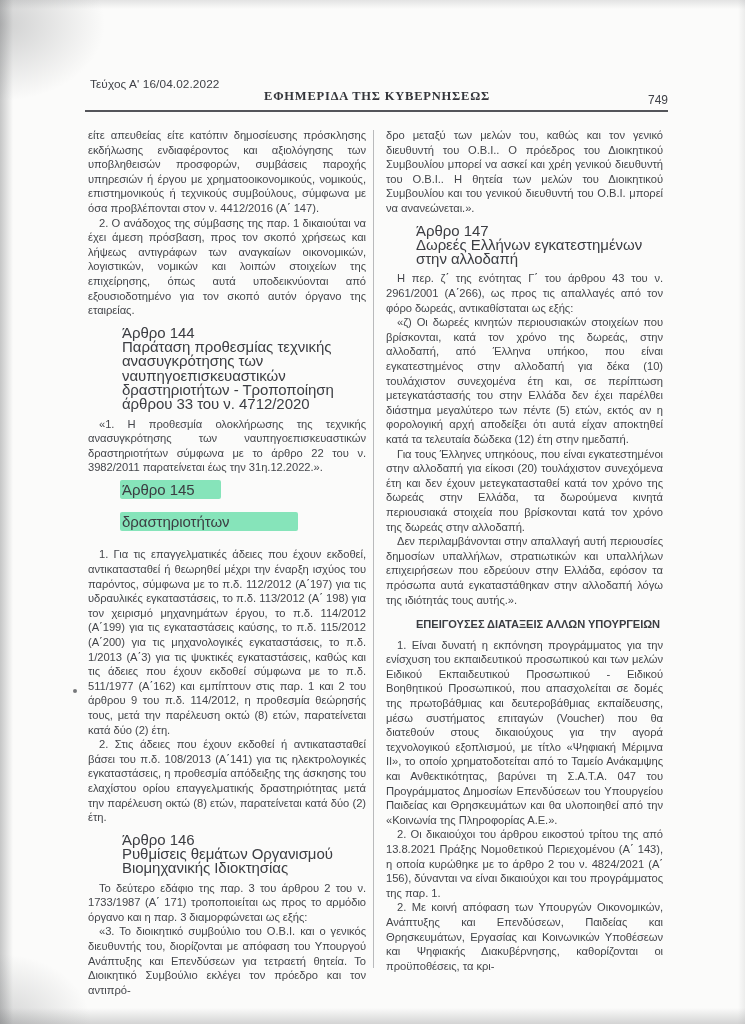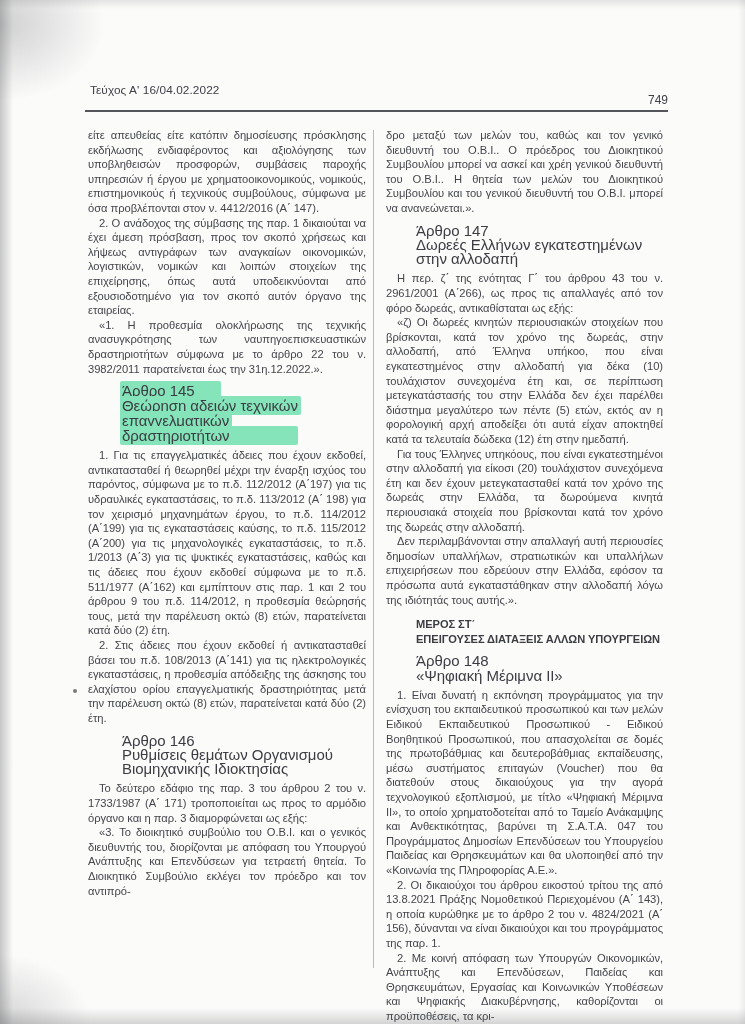--- a/index.html
+++ b/index.html
@@ -22,21 +22,21 @@
   .shadow-right  { position:absolute; right:0; top:0; bottom:0; width:7px;
                    background: linear-gradient(270deg, rgba(130,132,134,0.12), rgba(130,132,134,0)); }
   .corner-tl { position:absolute; left:0; top:0; width:160px; height:120px;
                background: radial-gradient(ellipse 150px 110px at 0% 20%, rgba(105,107,110,0.30), rgba(105,107,110,0) 70%); }
   .corner-bl { position:absolute; left:0; bottom:0; width:140px; height:110px;
                background: radial-gradient(ellipse 130px 100px at 0% 100%, rgba(105,107,110,0.28), rgba(105,107,110,0) 70%); }
   .speck { position:absolute; left:73px; top:689px; width:4px; height:4px; border-radius:50%; background:#55575a; opacity:0.8; }
 
   
   .hdr { position:absolute; top:84px; left:88px; width:578px; height:24px; }
-  .issue { position:absolute; left:2px; bottom:11px; font-size:11.8px; color:#3f4147; letter-spacing:0.1px; }
+  .issue { position:absolute; left:2px; bottom:17px; font-size:11.8px; color:#3f4147; letter-spacing:0.1px; }
   .gz-title { position:absolute; left:50%; transform:translateX(-50%); bottom:4px;
               font-family:"Liberation Serif", serif; font-weight:bold; font-size:12.5px;
               letter-spacing:0.8px; color:#33353a; white-space:nowrap; }
   .page-num { position:absolute; right:-2px; bottom:1px; font-size:12px; color:#3f4147; }
   .hdr-rule { position:absolute; top:110px; left:85px; width:583px; height:2px; background:#54555a; }
 
   
   .col { position:absolute; top:128px; width:278px; font-size:11.2px; line-height:14.6px; letter-spacing:-0.05px; }
   .col-left  { left:88px; }
   .col-right { left:386px; width:277px; }
@@ -48,50 +48,54 @@
   .art { margin:8px 0 5px 34px; font-weight:normal; font-size:15px; line-height:14.3px; color:#3b3d42; text-align:left; }
   .col-right .art { margin-left:30px; }
   .art .num { white-space:nowrap; }
   .part { margin:10px 0 6px 30px; font-weight:bold; font-size:11.1px; line-height:14.6px; color:#3b3d42; }
   .part div { white-space:nowrap; }
 
   .hl { background: var(--hl, #86e4ba); border-radius:2px; padding:1px 3px 1px 2px; margin-left:-2px;
         box-decoration-break: clone; }
   .hl.ext-sm { padding-right:26px; }
   .hl.ext-lg { padding-right:68px; }
-  .art-hl div { margin-bottom:1px; }
+  .art-hl div { margin-bottom:18px; }
 </style>
 </head>
 <body>
 
 <div class="page">
 
   <div class="shadow-left"></div>
   <div class="shadow-top"></div>
   <div class="shadow-bottom"></div>
   <div class="shadow-right"></div>
   <div class="corner-tl"></div>
   <div class="corner-bl"></div>
   <div class="speck"></div>
 
   <header class="hdr">
     <span class="issue">Τεύχος Α' 16/04.02.2022</span>
+    <span class="gz-title">ΕΦΗΜΕΡΙΔΑ ΤΗΣ ΚΥΒΕΡΝΗΣΕΩΣ</span>
     <span class="page-num">749</span>
   </header>
   <div class="hdr-rule"></div>
 
   <div class="col col-left">
     <p>είτε απευθείας είτε κατόπιν δημοσίευσης πρόσκλησης εκδήλωσης ενδιαφέροντος και αξιολόγησης των υποβληθεισών προσφορών, συμβάσεις παροχής υπηρεσιών ή έργου με χρηματοοικονομικούς, νομικούς, επιστημονικούς ή τεχνικούς συμβούλους, σύμφωνα με όσα προβλέπονται στον ν. 4412/2016 (Α΄ 147).</p>
     <p class="ind">2. Ο ανάδοχος της σύμβασης της παρ. 1 δικαιούται να έχει άμεση πρόσβαση, προς τον σκοπό χρήσεως και λήψεως αντιγράφων των αναγκαίων οικονομικών, λογιστικών, νομικών και λοιπών στοιχείων της επιχείρησης, όπως αυτά υποδεικνύονται από εξουσιοδοτημένο για τον σκοπό αυτόν όργανο της εταιρείας.</p>
 
+    <div class="art">
+      <div class="num">Άρθρο 144</div>
+      <div>Παράταση προθεσμίας τεχνικής ανασυγκρότησης των ναυπηγοεπισκευαστικών δραστηριοτήτων - Τροποποίηση άρθρου 33 του ν. 4712/2020</div>
+    </div>
     <p class="ind">«1. Η προθεσμία ολοκλήρωσης της τεχνικής ανασυγκρότησης των ναυπηγοεπισκευαστικών δραστηριοτήτων σύμφωνα με το άρθρο 22 του ν. 3982/2011 παρατείνεται έως την 31η.12.2022.».</p>
 
     <div class="art art-hl">
       <div class="num"><span class="hl ext-sm">Άρθρο 145</span></div>
-      <div><span class="hl">Θεώρηση αδειών τεχνικών επαγγελματικών</span></div>
       <div><span class="hl ext-lg">δραστηριοτήτων</span></div>
     </div>
     <p class="ind">1. Για τις επαγγελματικές άδειες που έχουν εκδοθεί, αντικατασταθεί ή θεωρηθεί μέχρι την έναρξη ισχύος του παρόντος, σύμφωνα με το π.δ. 112/2012 (Α΄197) για τις υδραυλικές εγκαταστάσεις, το π.δ. 113/2012 (Α΄ 198) για τον χειρισμό μηχανημάτων έργου, το π.δ. 114/2012 (Α΄199) για τις εγκαταστάσεις καύσης, το π.δ. 115/2012 (Α΄200) για τις μηχανολογικές εγκαταστάσεις, το π.δ. 1/2013 (Α΄3) για τις ψυκτικές εγκαταστάσεις, καθώς και τις άδειες που έχουν εκδοθεί σύμφωνα με το π.δ. 511/1977 (Α΄162) και εμπίπτουν στις παρ. 1 και 2 του άρθρου 9 του π.δ. 114/2012, η προθεσμία θεώρησής τους, μετά την παρέλευση οκτώ (8) ετών, παρατείνεται κατά δύο (2) έτη.</p>
     <p class="ind">2. Στις άδειες που έχουν εκδοθεί ή αντικατασταθεί βάσει του π.δ. 108/2013 (Α΄141) για τις ηλεκτρολογικές εγκαταστάσεις, η προθεσμία απόδειξης της άσκησης του ελαχίστου ορίου επαγγελματικής δραστηριότητας μετά την παρέλευση οκτώ (8) ετών, παρατείνεται κατά δύο (2) έτη.</p>
 
     <div class="art">
       <div class="num">Άρθρο 146</div>
       <div>Ρυθμίσεις θεμάτων Οργανισμού Βιομηχανικής Ιδιοκτησίας</div>
     </div>
     <p class="ind">Το δεύτερο εδάφιο της παρ. 3 του άρθρου 2 του ν. 1733/1987 (Α΄ 171) τροποποιείται ως προς το αρμόδιο όργανο και η παρ. 3 διαμορφώνεται ως εξής:</p>
@@ -106,26 +110,21 @@
     <div class="art">
       <div class="num">Άρθρο 147</div>
       <div>Δωρεές Ελλήνων εγκατεστημένων στην αλλοδαπή</div>
     </div>
     <p class="ind">Η περ. ζ΄ της ενότητας Γ΄ του άρθρου 43 του ν. 2961/2001 (Α΄266), ως προς τις απαλλαγές από τον φόρο δωρεάς, αντικαθίσταται ως εξής:</p>
     <p class="ind">«ζ) Οι δωρεές κινητών περιουσιακών στοιχείων που βρίσκονται, κατά τον χρόνο της δωρεάς, στην αλλοδαπή, από Έλληνα υπήκοο, που είναι εγκατεστημένος στην αλλοδαπή για δέκα (10) τουλάχιστον συνεχομένα έτη και, σε περίπτωση μετεγκατάστασής του στην Ελλάδα δεν έχει παρέλθει διάστημα μεγαλύτερο των πέντε (5) ετών, εκτός αν η φορολογική αρχή αποδείξει ότι αυτά είχαν αποκτηθεί κατά τα τελευταία δώδεκα (12) έτη στην ημεδαπή.</p>
     <p class="ind">Για τους Έλληνες υπηκόους, που είναι εγκατεστημένοι στην αλλοδαπή για είκοσι (20) τουλάχιστον συνεχόμενα έτη και δεν έχουν μετεγκατασταθεί κατά τον χρόνο της δωρεάς στην Ελλάδα, τα δωρούμενα κινητά περιουσιακά στοιχεία που βρίσκονται κατά τον χρόνο της δωρεάς στην αλλοδαπή.</p>
     <p class="ind">Δεν περιλαμβάνονται στην απαλλαγή αυτή περιουσίες δημοσίων υπαλλήλων, στρατιωτικών και υπαλλήλων επιχειρήσεων που εδρεύουν στην Ελλάδα, εφόσον τα πρόσωπα αυτά εγκαταστάθηκαν στην αλλοδαπή λόγω της ιδιότητάς τους αυτής.».</p>
 
     <div class="part">
-      <div>ΜΕΡΟΣ ΣΤ΄</div>
       <div>ΕΠΕΙΓΟΥΣΕΣ ΔΙΑΤΑΞΕΙΣ ΑΛΛΩΝ ΥΠΟΥΡΓΕΙΩΝ</div>
     </div>
 
-    <div class="art">
-      <div class="num">Άρθρο 148</div>
-      <div>«Ψηφιακή Μέριμνα ΙΙ»</div>
-    </div>
     <p class="ind">1. Είναι δυνατή η εκπόνηση προγράμματος για την ενίσχυση του εκπαιδευτικού προσωπικού και των μελών Ειδικού Εκπαιδευτικού Προσωπικού - Ειδικού Βοηθητικού Προσωπικού, που απασχολείται σε δομές της πρωτοβάθμιας και δευτεροβάθμιας εκπαίδευσης, μέσω συστήματος επιταγών (Voucher) που θα διατεθούν στους δικαιούχους για την αγορά τεχνολογικού εξοπλισμού, με τίτλο «Ψηφιακή Μέριμνα ΙΙ», το οποίο χρηματοδοτείται από το Ταμείο Ανάκαμψης και Ανθεκτικότητας, βαρύνει τη Σ.Α.Τ.Α. 047 του Προγράμματος Δημοσίων Επενδύσεων του Υπουργείου Παιδείας και Θρησκευμάτων και θα υλοποιηθεί από την «Κοινωνία της Πληροφορίας Α.Ε.».</p>
     <p class="ind">2. Οι δικαιούχοι του άρθρου εικοστού τρίτου της από 13.8.2021 Πράξης Νομοθετικού Περιεχομένου (Α΄ 143), η οποία κυρώθηκε με το άρθρο 2 του ν. 4824/2021 (Α΄ 156), δύνανται να είναι δικαιούχοι και του προγράμματος της παρ. 1.</p>
     <p class="ind">2. Με κοινή απόφαση των Υπουργών Οικονομικών, Ανάπτυξης και Επενδύσεων, Παιδείας και Θρησκευμάτων, Εργασίας και Κοινωνικών Υποθέσεων και Ψηφιακής Διακυβέρνησης, καθορίζονται οι προϋποθέσεις, τα κρι-</p>
   </div>
 
 </div>
 
 </body></html>

